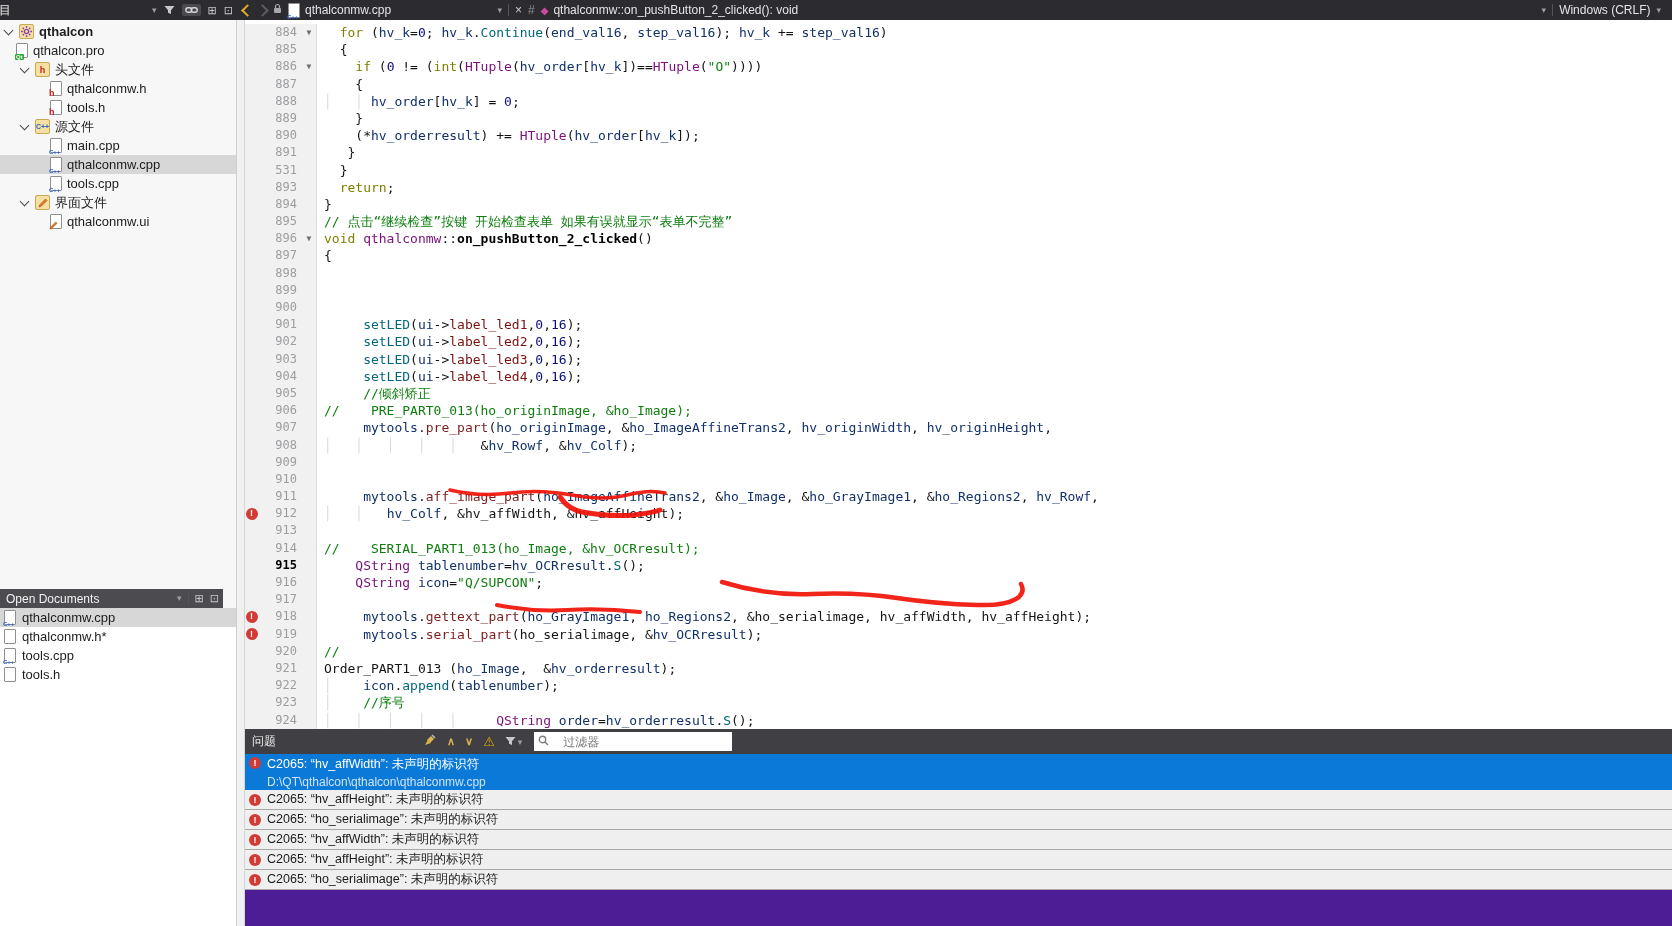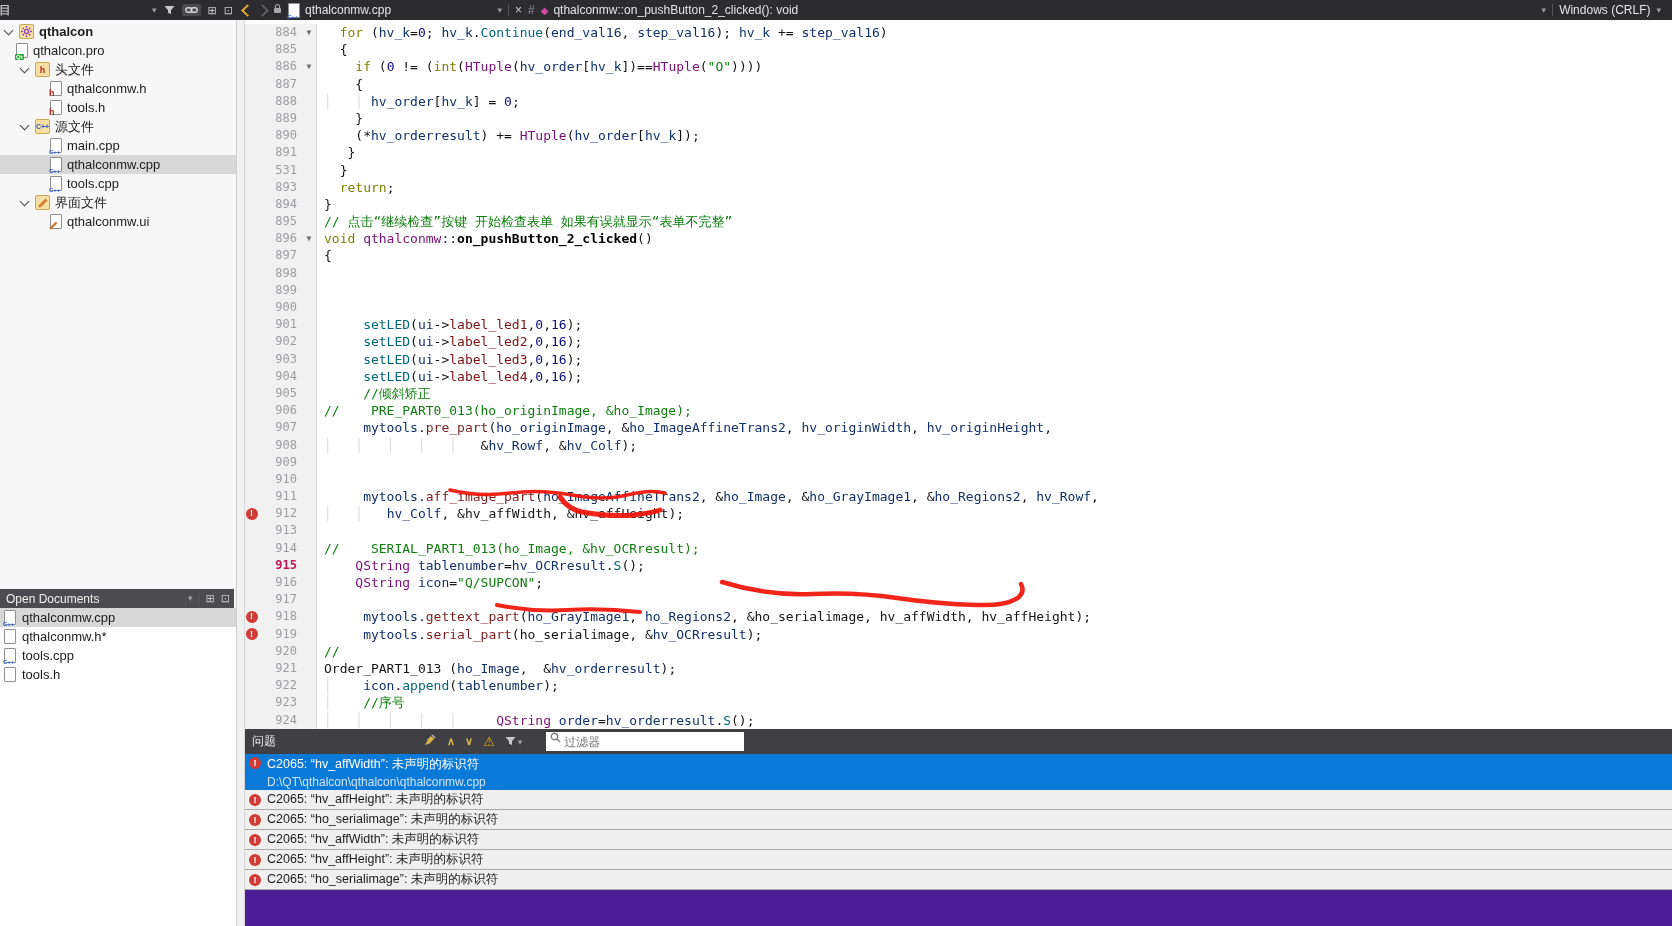--- a/index.html
+++ b/index.html
@@ -43,54 +43,54 @@
         position:relative;flex:none;display:flex;align-items:center;justify-content:center}
   .doc{width:10px;height:13px;background:#fff;border:1px solid #8f8f8f;border-radius:1px;
        position:relative;flex:none}
   .badge{position:absolute;left:-2px;bottom:-3px;font-weight:700;line-height:1;
          font-family:"Liberation Sans",sans-serif}
   .b-h{color:#c0231e;font-size:9px}
   .b-cpp{color:#2a5fd0;font-size:6px}
   .b-qt{color:#fff;background:#2daa34;font-size:6px;padding:0 1px;border-radius:1px}
   .icwrap{display:flex;align-items:center;flex:none}
   
-  .od-h{position:absolute;left:0;top:569px;right:2px;height:19px;background:#4b4b50;color:#f2f2f2;
+  .od-h{position:absolute;left:0;top:569px;right:13px;height:19px;background:#4b4b50;color:#f2f2f2;
         font-size:12px;display:flex;align-items:center;padding:0 4px 0 6px}
   .od-list{position:absolute;left:0;top:588px;right:0;bottom:0;background:#fff}
   .od-row{height:19px;display:flex;align-items:center;font-size:13px;color:#1c1c1c;padding-left:4px}
   .od-row.sel{background:#d7d7d7}
   .od-row .tlabel{margin-left:6px}
   .od-icons{margin-left:auto;display:flex;gap:6px;align-items:center}
   
   .editor{position:absolute;left:243px;top:20px;right:0;height:709px;background:#fff;overflow:hidden;
           font-family:"DejaVu Sans Mono",monospace;font-size:13px;padding-top:4px;box-sizing:border-box}
   .cl{display:flex;height:17.2px;line-height:17.2px;white-space:pre}
   .g-err{width:17px;background:#f1f1f1;display:flex;align-items:center;justify-content:center;flex:none}
   .errdot{width:12px;height:12px;border-radius:50%;background:#d23b35;color:#fff;font-size:9px;
           font-weight:700;display:flex;align-items:center;justify-content:center;
           font-family:"Liberation Sans",sans-serif}
   .g-num{width:42px;background:#f1f1f1;text-align:right;color:#9d9da1;font-size:12px;
          padding-right:5px;flex:none;box-sizing:border-box}
-  .g-num.cur{color:#be185d;font-weight:700}
+  .g-num.cur{color:#000000;font-weight:700}
   .g-fold{width:14px;background:#f1f1f1;border-right:1px solid #dedede;color:#6f6f6f;font-size:8px;
           text-align:center;flex:none}
   .codetxt{padding-left:7px}
   .c-p{color:#141414}.c-k{color:#7f7f00}.c-t{color:#7b0f7b}.c-n{color:#0b0b80}
   .c-s{color:#0e7d0e}.c-c{color:#0e7d0e}.c-v{color:#12306a}.c-f{color:#7b1010}
   .c-m{color:#7b1d1d}.c-u{color:#00677c}.c-d{color:#000000;font-weight:700}.c-g{color:#dadada}
   .ink{position:absolute;left:0;top:0;width:100%;height:100%;pointer-events:none;z-index:4}
   
   .problems{position:absolute;left:243px;top:729px;right:0;bottom:0;background:#4c1d95}
   .pr-tb{height:25px;background:#3f3f44;display:flex;align-items:center;color:#ededed;
          font-size:12px;padding-left:9px}
   .pr-icons{display:flex;align-items:center;gap:10px;margin-left:148px}
   .amber{color:#d8b54a;font-weight:700;font-size:11px}
   .warnch{color:#e0ac00;font-size:13px}
-  .searchbox{margin-left:24px;width:190px;height:19px;background:#fff;display:flex;
-             padding:0 4px;gap:1px}
+  .searchbox{margin-left:12px;width:190px;height:19px;background:#fff;display:flex;align-items:center;
+             padding:0 4px;gap:12px}
   .searchbox input{border:none;outline:none;flex:1;font-size:12px;color:#333;background:transparent;
                    font-family:"Liberation Sans",sans-serif}
   .pr-row{height:19px;background:#efefef;border-bottom:1px solid #a8a8a8;display:flex;
           align-items:center;font-size:12.5px;color:#1b1b1b}
   .pr-row.sel{height:36px;background:#0b79d7;color:#fff;border-bottom:none;align-items:flex-start}
   .pr-ico{margin:0 6px;flex:none}
   .pr-row.sel .pr-ico{margin-top:3px}
   .pr-body{display:flex;flex-direction:column;justify-content:center}
   .pr-row.sel .pr-body{padding-top:2px}
   .pline2{color:#cfe3f8;font-size:12px;margin-top:2px}

